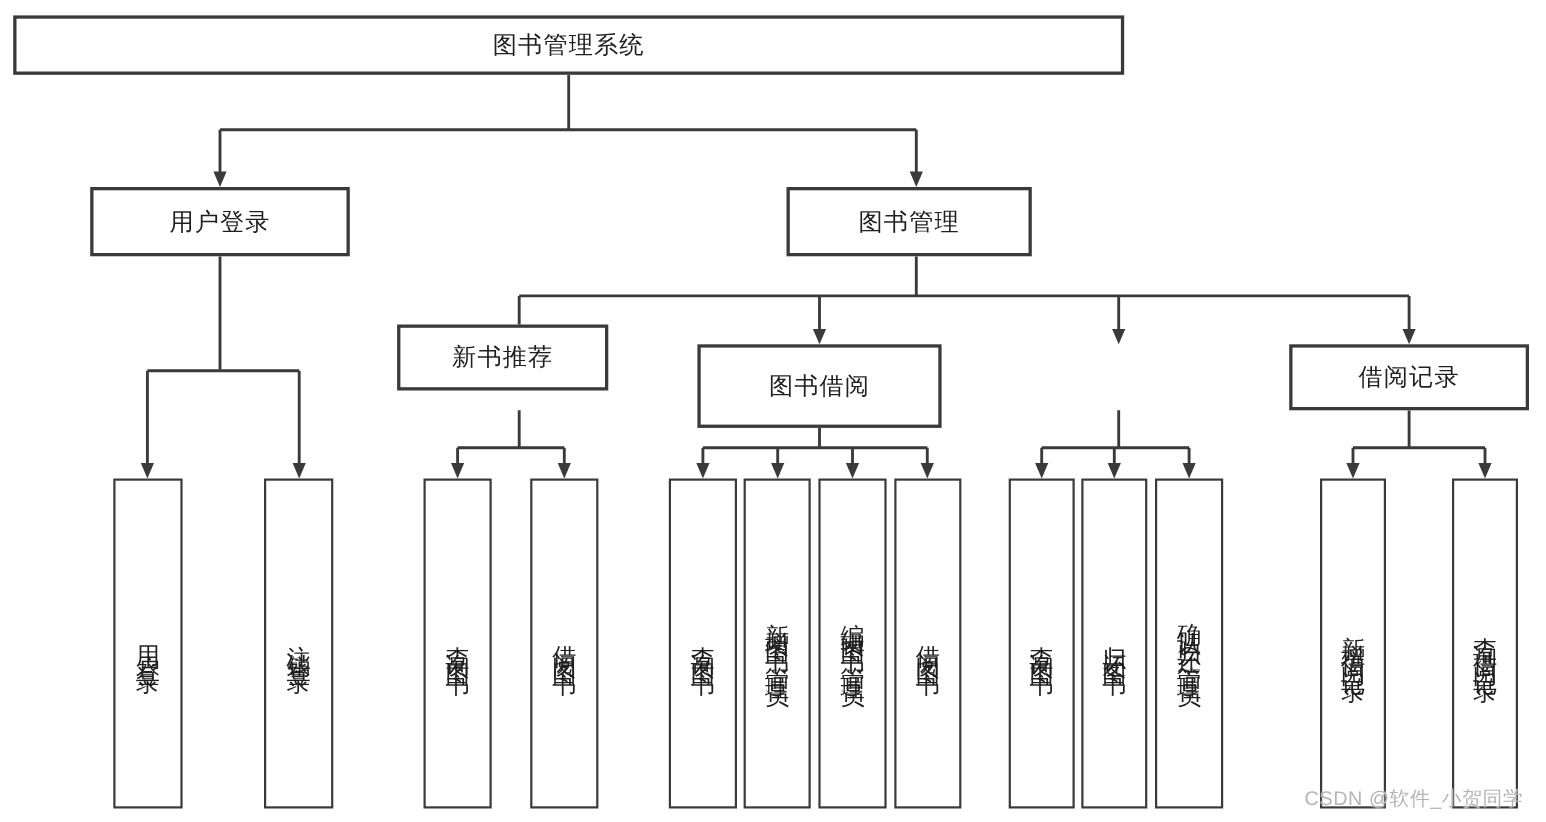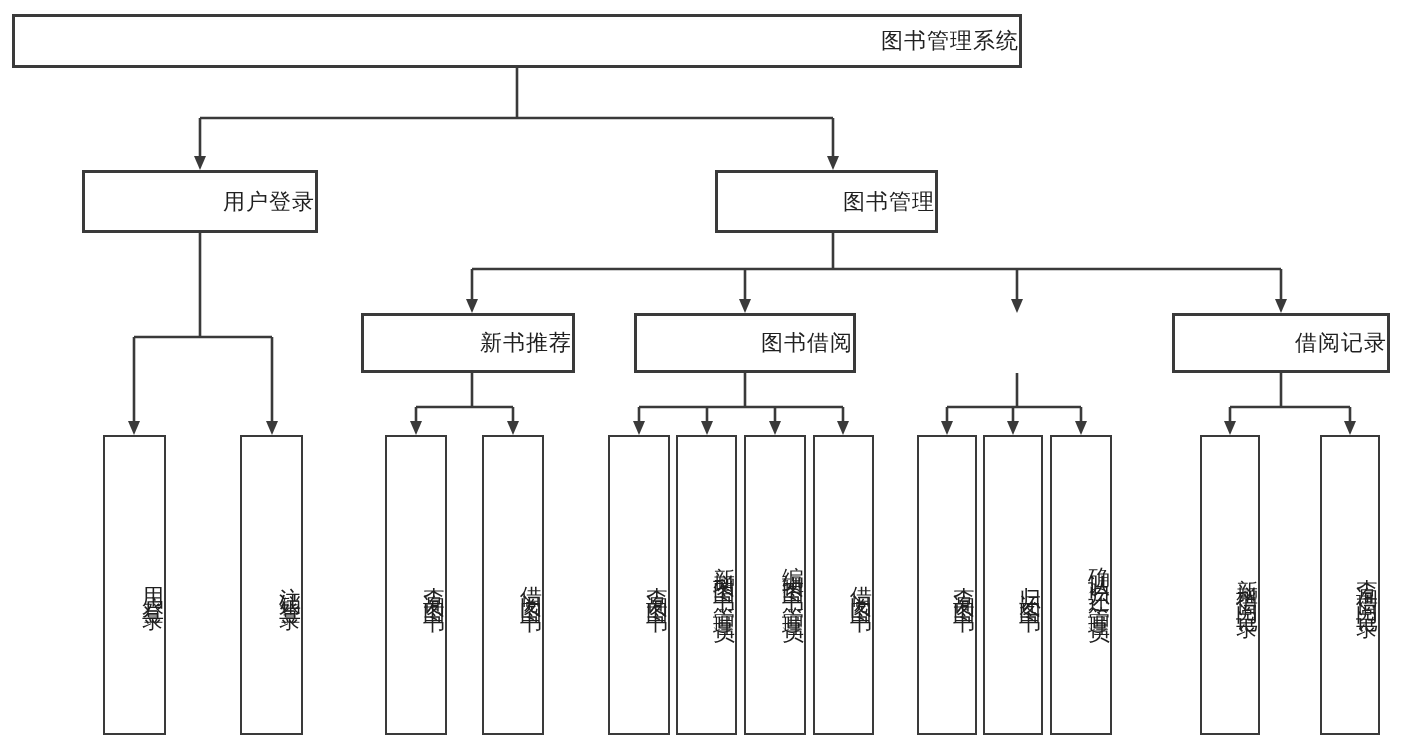--- a/index.html
+++ b/index.html
@@ -30,21 +30,21 @@
     fill: var(--line, #3a3a3a);
     stroke: none;
   }
   .node {
     position: absolute;
     box-sizing: border-box;
     background: #ffffff;
     border: 3px solid var(--line, #3a3a3a);
     display: flex;
     align-items: center;
-    justify-content: flex-end;
+    justify-content: center;
     color: var(--ink, #1f1f1f);
     z-index: 1;
   }
   .node.h span {
     font-size: 22px;
     letter-spacing: 1px;
     white-space: nowrap;
   }
   .node.v {
     border-width: 2.5px;
@@ -113,24 +113,24 @@
     <span>图书管理系统</span>
   </div>
 
   <div class="node h" style="left:82px;top:170px;width:236px;height:63px">
     <span>用户登录</span>
   </div>
   <div class="node h" style="left:715px;top:170px;width:223px;height:63px">
     <span>图书管理</span>
   </div>
 
-  <div class="node h" style="left:361px;top:313px;width:214px;height:60px">
+  <div class="node h" style="left:361px;top:295px;width:192px;height:60px">
     <span>新书推荐</span>
   </div>
-  <div class="node h" style="left:634px;top:313px;width:222px;height:60px">
+  <div class="node h" style="left:634px;top:313px;width:222px;height:76px">
     <span>图书借阅</span>
   </div>
   <div class="node h" style="left:1172px;top:313px;width:218px;height:60px">
     <span>借阅记录</span>
   </div>
 
   <div class="node v" style="left:103px;top:435px;width:63px;height:300px">
     <span>用户登录</span>
   </div>
   <div class="node v" style="left:240px;top:435px;width:63px;height:300px">
@@ -167,14 +167,15 @@
     <span>确认归还（管理员）</span>
   </div>
 
   <div class="node v" style="left:1200px;top:435px;width:60px;height:300px">
     <span>新增借阅记录</span>
   </div>
   <div class="node v" style="left:1320px;top:435px;width:60px;height:300px">
     <span>查询借阅记录</span>
   </div>
 
+  <div class="watermark">CSDN @软件_小贺同学</div>
 
 </div>
 
 </body></html>

